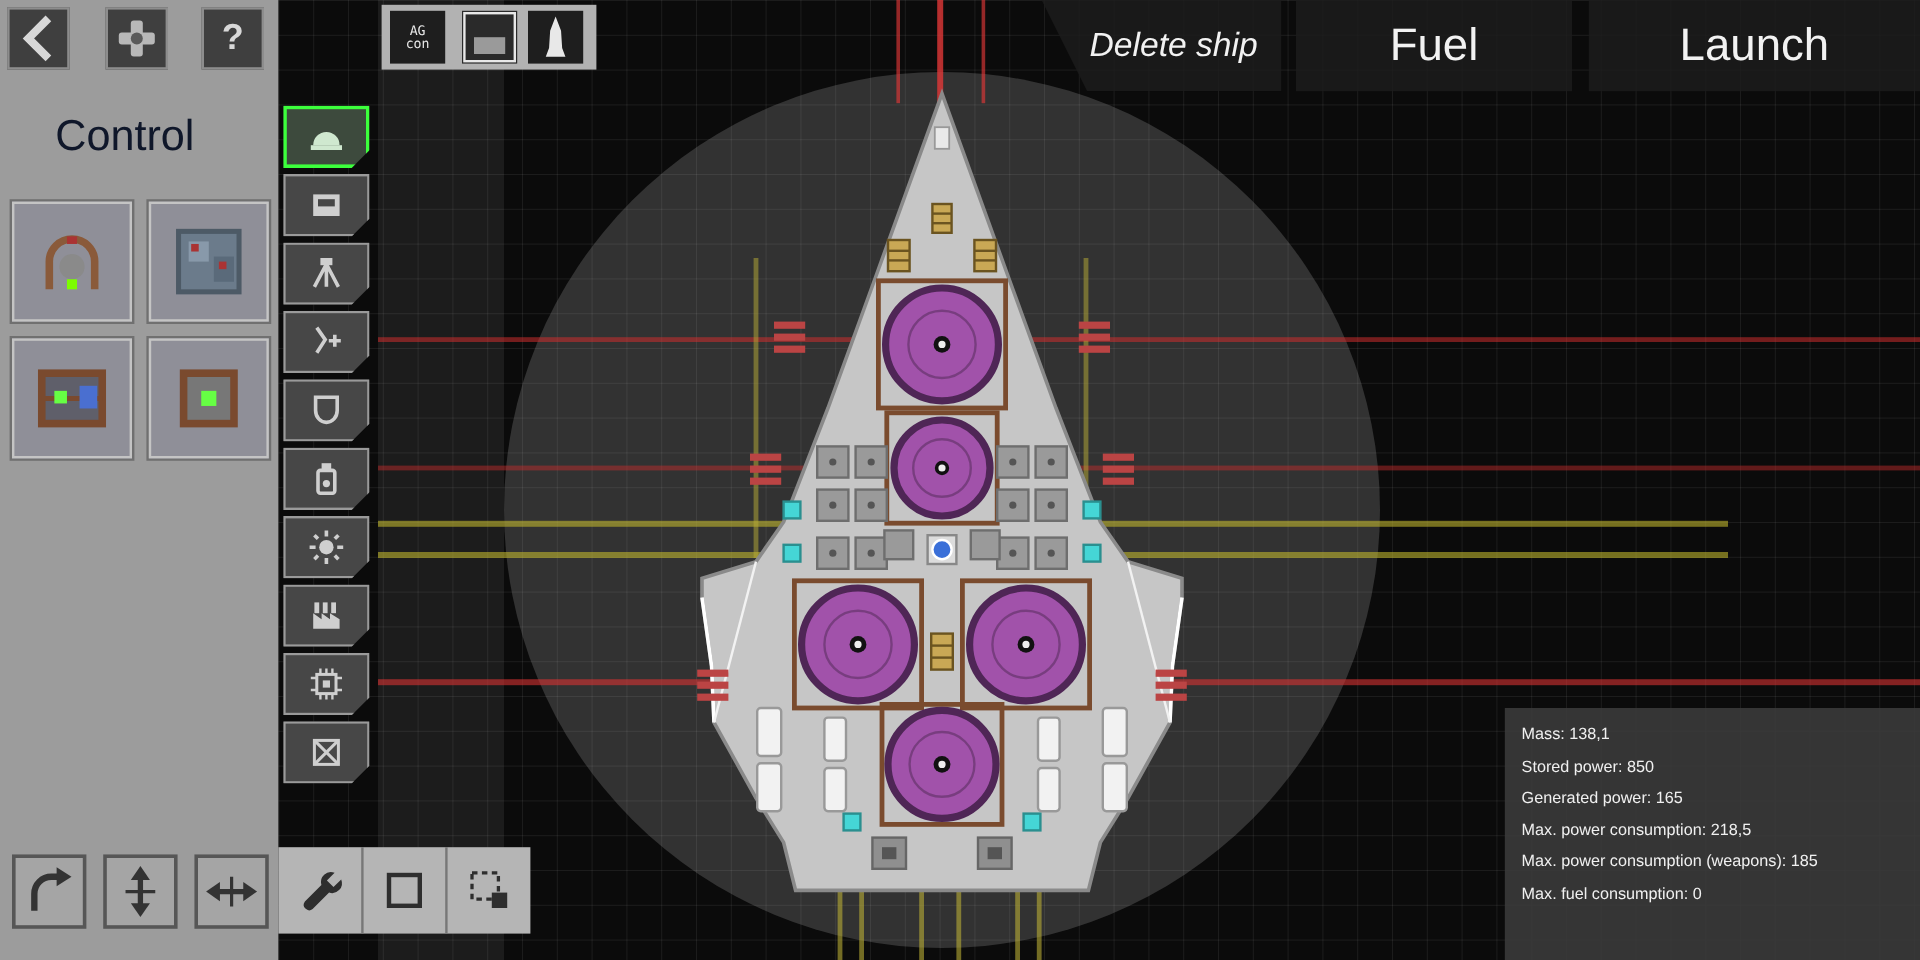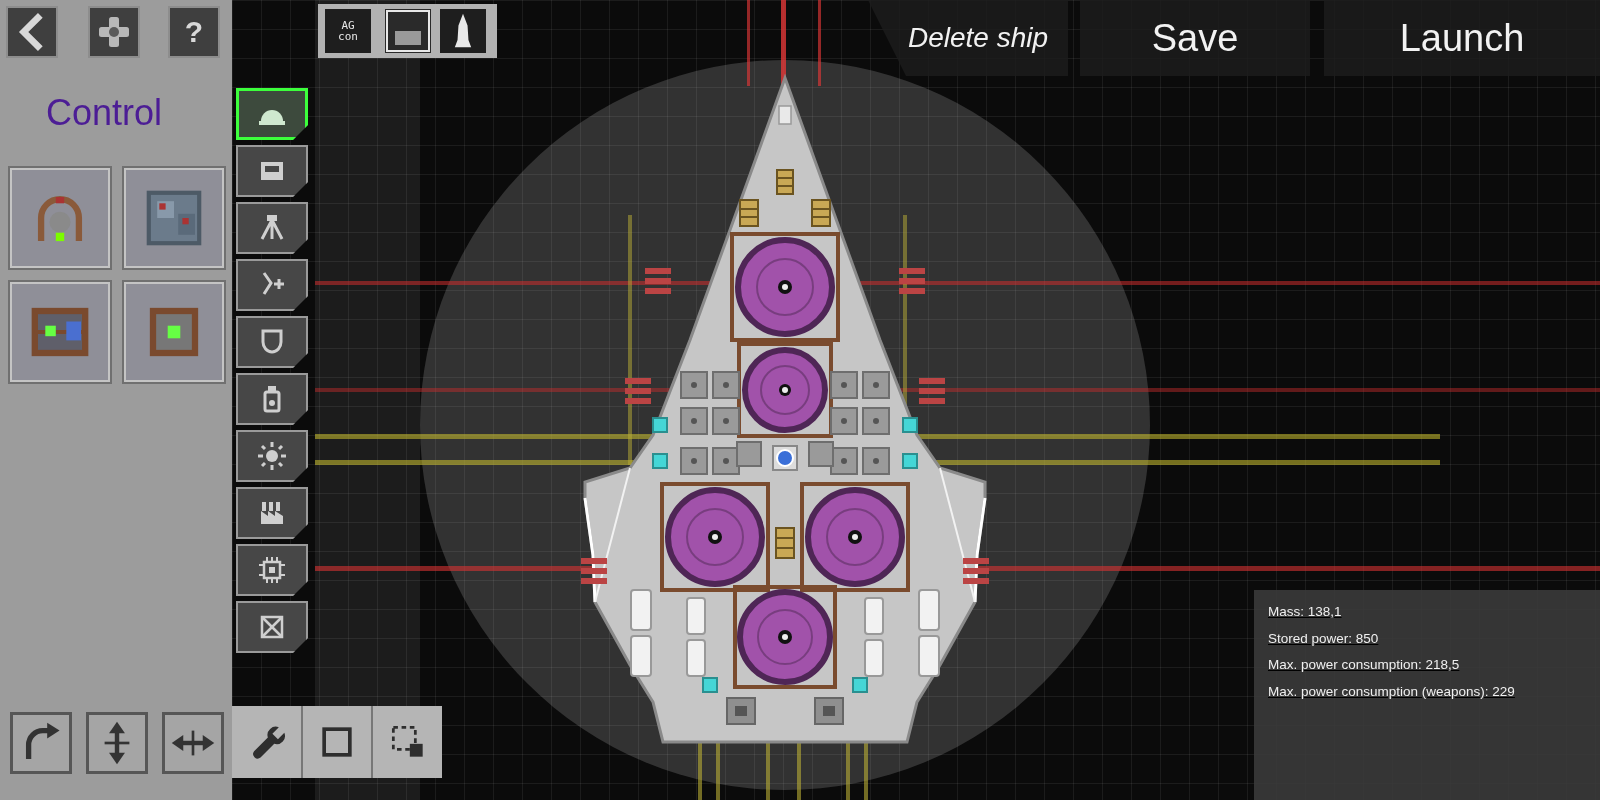--- a/index.html
+++ b/index.html
@@ -22,21 +22,21 @@
   .ship-svg { position:absolute; left:253px; top:50px; width:600px; height:720px; }
 
   
   .sidebar { position:absolute; left:0; top:0; width:232px; height:800px;
              background:#9c9c9c; }
   .sq-btn { position:absolute; width:52px; height:52px; background:#3f3f3f;
             border:2px solid #8d8d8d; display:flex; align-items:center;
             justify-content:center; cursor:pointer; }
   .help-glyph { color:#d8d8d8; font-size:30px; font-weight:bold; }
   .panel-title { position:absolute; left:46px; top:92px; font-size:36px;
-                 color:#4c1d95; }
+                 color:#0f172a; }
   .part-btn { position:absolute; width:100px; height:100px; background:#8f8f98;
               border:2px solid #c4c4c4; box-shadow:0 0 0 2px #707070;
               display:flex; align-items:center; justify-content:center; cursor:pointer; }
 
   .flip-btn { position:absolute; width:62px; height:62px; background:#a5a5a5;
               border:3px solid #565656; display:flex; align-items:center;
               justify-content:center; cursor:pointer; }
 
   
   .toolstrip { position:absolute; left:236px; top:88px; width:78px; }
@@ -66,21 +66,21 @@
 
   
   .edit-tools { position:absolute; left:232px; top:706px; width:210px; height:72px;
                 background:#b5b5b5; display:flex; }
   .edit-tool { flex:1; display:flex; align-items:center; justify-content:center;
                cursor:pointer; border-right:2px solid #777; }
   .edit-tool:last-child { border-right:none; }
 
   
   .stats { position:absolute; left:1254px; top:590px; right:0; bottom:0;
-           background:rgba(58,58,58,0.92); padding:9px 10px 0 14px;text-decoration:underline; }
+           background:rgba(58,58,58,0.92); padding:9px 10px 0 14px; }
   .stats div { color:#f0f0f0; font-size:13.5px; line-height:26.6px; }
 </style>
 </head>
 <body>
 
 <div class="root">
 
   <div class="canvas">
     <div class="light-band"></div>
     <div class="build-circle"></div>
@@ -432,21 +432,21 @@
       <svg width="40" height="40" viewBox="0 0 44 44">
         <polygon points="22,3 27,16 28,32 31,40 13,40 16,32 17,16" fill="#e8e8e8"></polygon>
       </svg>
     </div>
   </div>
 
   <div class="tr-btn btn-delete">
     <span>Delete ship</span>
   </div>
   <div class="tr-btn btn-save">
-    <span>Save</span>
+    <span>Fuel</span>
   </div>
   <div class="tr-btn btn-launch">
     <span>Launch</span>
   </div>
 
   <div class="edit-tools">
     <div class="edit-tool">
       <svg width="44" height="44" viewBox="0 0 48 48">
         <path d="M38 8 a9 9 0 0 0 -12 11 L11 34 a5 5 0 0 0 7 7 L33 26 a9 9 0 0 0 11 -12 l-7 7 -6 -6 Z" fill="#2e2e2e"></path>
       </svg>
@@ -460,17 +460,19 @@
       <svg width="44" height="44" viewBox="0 0 48 48">
         <rect x="8" y="8" width="24" height="24" fill="none" stroke="#2e2e2e" stroke-width="3" stroke-dasharray="5 4"></rect>
         <rect x="26" y="26" width="14" height="14" fill="#2e2e2e"></rect>
       </svg>
     </div>
   </div>
 
   <div class="stats">
     <div>Mass: 138,1</div>
     <div>Stored power: 850</div>
+    <div>Generated power: 165</div>
     <div>Max. power consumption: 218,5</div>
-    <div>Max. power consumption (weapons): 229</div>
+    <div>Max. power consumption (weapons): 185</div>
+    <div>Max. fuel consumption: 0</div>
   </div>
 
 </div>
 
 </body></html>

